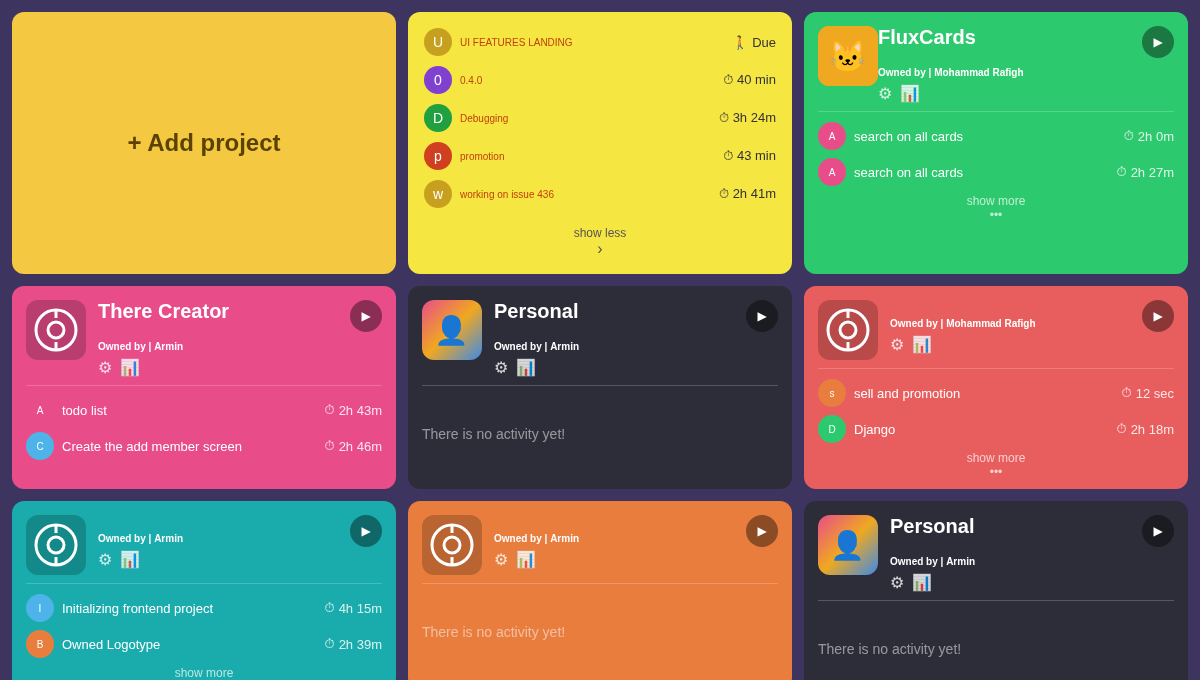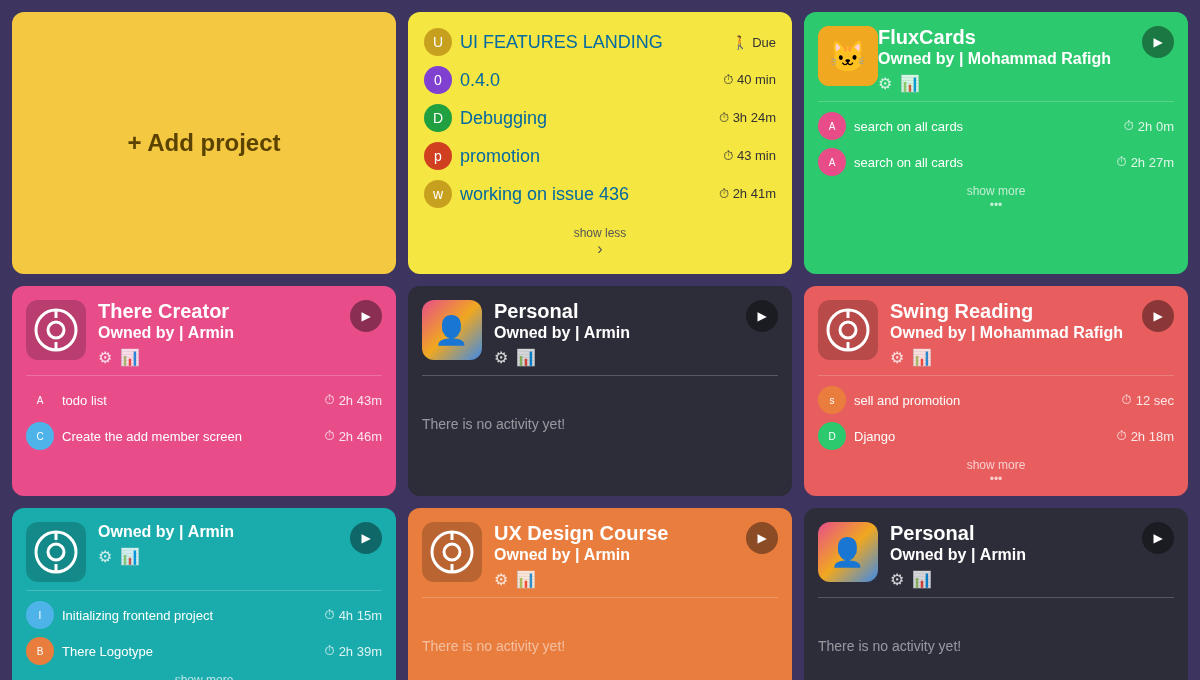--- a/index.html
+++ b/index.html
@@ -44,23 +44,23 @@
       align-items: center;
       justify-content: space-between;
       margin-bottom: 10px;
     }
     .task-left {
       display: flex;
       align-items: center;
       gap: 8px;
     }
     .task-name {
-      font-size: 18px;
+      font-size: 10px;
       font-weight: 500;
-      color: #0369a1;
+      color: #c2410c;
     }
     .task-time {
       font-size: 13px;
       color: #333;
       display: flex;
       align-items: center;
       gap: 4px;
     }
     .show-less {
       text-align: center;
@@ -98,23 +98,23 @@
       flex-shrink: 0;
     }
     .card-logo svg { width: 44px; height: 44px; }
     .card-title-area { flex: 1; }
     .card-title {
       font-size: 20px;
       font-weight: 700;
       color: #fff;
     }
     .card-owner {
-      font-size: 16px;
+      font-size: 10px;
       color: rgba(255,255,255,0.75);
-      margin-top: 1px;
+      margin-top: 18px;
     }
     .card-owner span { color: #fff; font-weight: 600; }
     .card-icons {
       display: flex;
       gap: 8px;
       margin-top: 6px;
     }
     .card-icon { color: rgba(255,255,255,0.8); font-size: 16px; cursor: pointer; }
     .play-btn {
       width: 32px;
@@ -397,21 +397,20 @@
     <div class="card-header">
       <div class="card-logo" style="background:rgba(0,0,0,0.2)">
         <svg viewBox="0 0 44 44" fill="none" xmlns="http://www.w3.org/2000/svg">
           <circle cx="22" cy="22" r="20" stroke="#fff" stroke-width="3" fill="none"></circle>
           <circle cx="22" cy="22" r="8" stroke="#fff" stroke-width="3" fill="none"></circle>
           <line x1="22" y1="2" x2="22" y2="10" stroke="#fff" stroke-width="3"></line>
           <line x1="22" y1="34" x2="22" y2="42" stroke="#fff" stroke-width="3"></line>
         </svg>
       </div>
       <div class="card-title-area">
-        <div class="card-title">Swing Reading</div>
         <div class="card-owner">
           <span>Owned by |</span>
           <span>Mohammad Rafigh</span>
         </div>
         <div class="card-icons">
           <span class="card-icon">⚙</span>
           <span class="card-icon">📊</span>
         </div>
       </div>
       <div class="play-btn">▶</div>
@@ -474,21 +473,21 @@
             </div>
           <span class="activity-name">Initializing frontend project</span>
         </div>
         <span class="activity-time">⏱ <span>4h 15m</span></span>
       </div>
       <div class="activity-row">
         <div class="activity-left">
           <div class="avatar-circle av3">
               <span class="av-person" style="font-size:10px">B</span>
             </div>
-          <span class="activity-name">There Logotype</span>
+          <span class="activity-name">Owned Logotype</span>
         </div>
         <span class="activity-time">⏱ <span>2h 39m</span></span>
       </div>
       <div class="show-more">
         <span>show more</span><br>
         
       </div>
     </div>
   </div>
 
@@ -496,21 +495,20 @@
     <div class="card-header">
       <div class="card-logo" style="background:rgba(0,0,0,0.2)">
         <svg viewBox="0 0 44 44" fill="none" xmlns="http://www.w3.org/2000/svg">
           <circle cx="22" cy="22" r="20" stroke="#fff" stroke-width="3" fill="none"></circle>
           <circle cx="22" cy="22" r="8" stroke="#fff" stroke-width="3" fill="none"></circle>
           <line x1="22" y1="2" x2="22" y2="10" stroke="#fff" stroke-width="3"></line>
           <line x1="22" y1="34" x2="22" y2="42" stroke="#fff" stroke-width="3"></line>
         </svg>
       </div>
       <div class="card-title-area">
-        <div class="card-title">UX Design Course</div>
         <div class="card-owner">
           <span>Owned by |</span>
           <span>Armin</span>
         </div>
         <div class="card-icons">
           <span class="card-icon">⚙</span>
           <span class="card-icon">📊</span>
         </div>
       </div>
       <div class="play-btn">▶</div>

